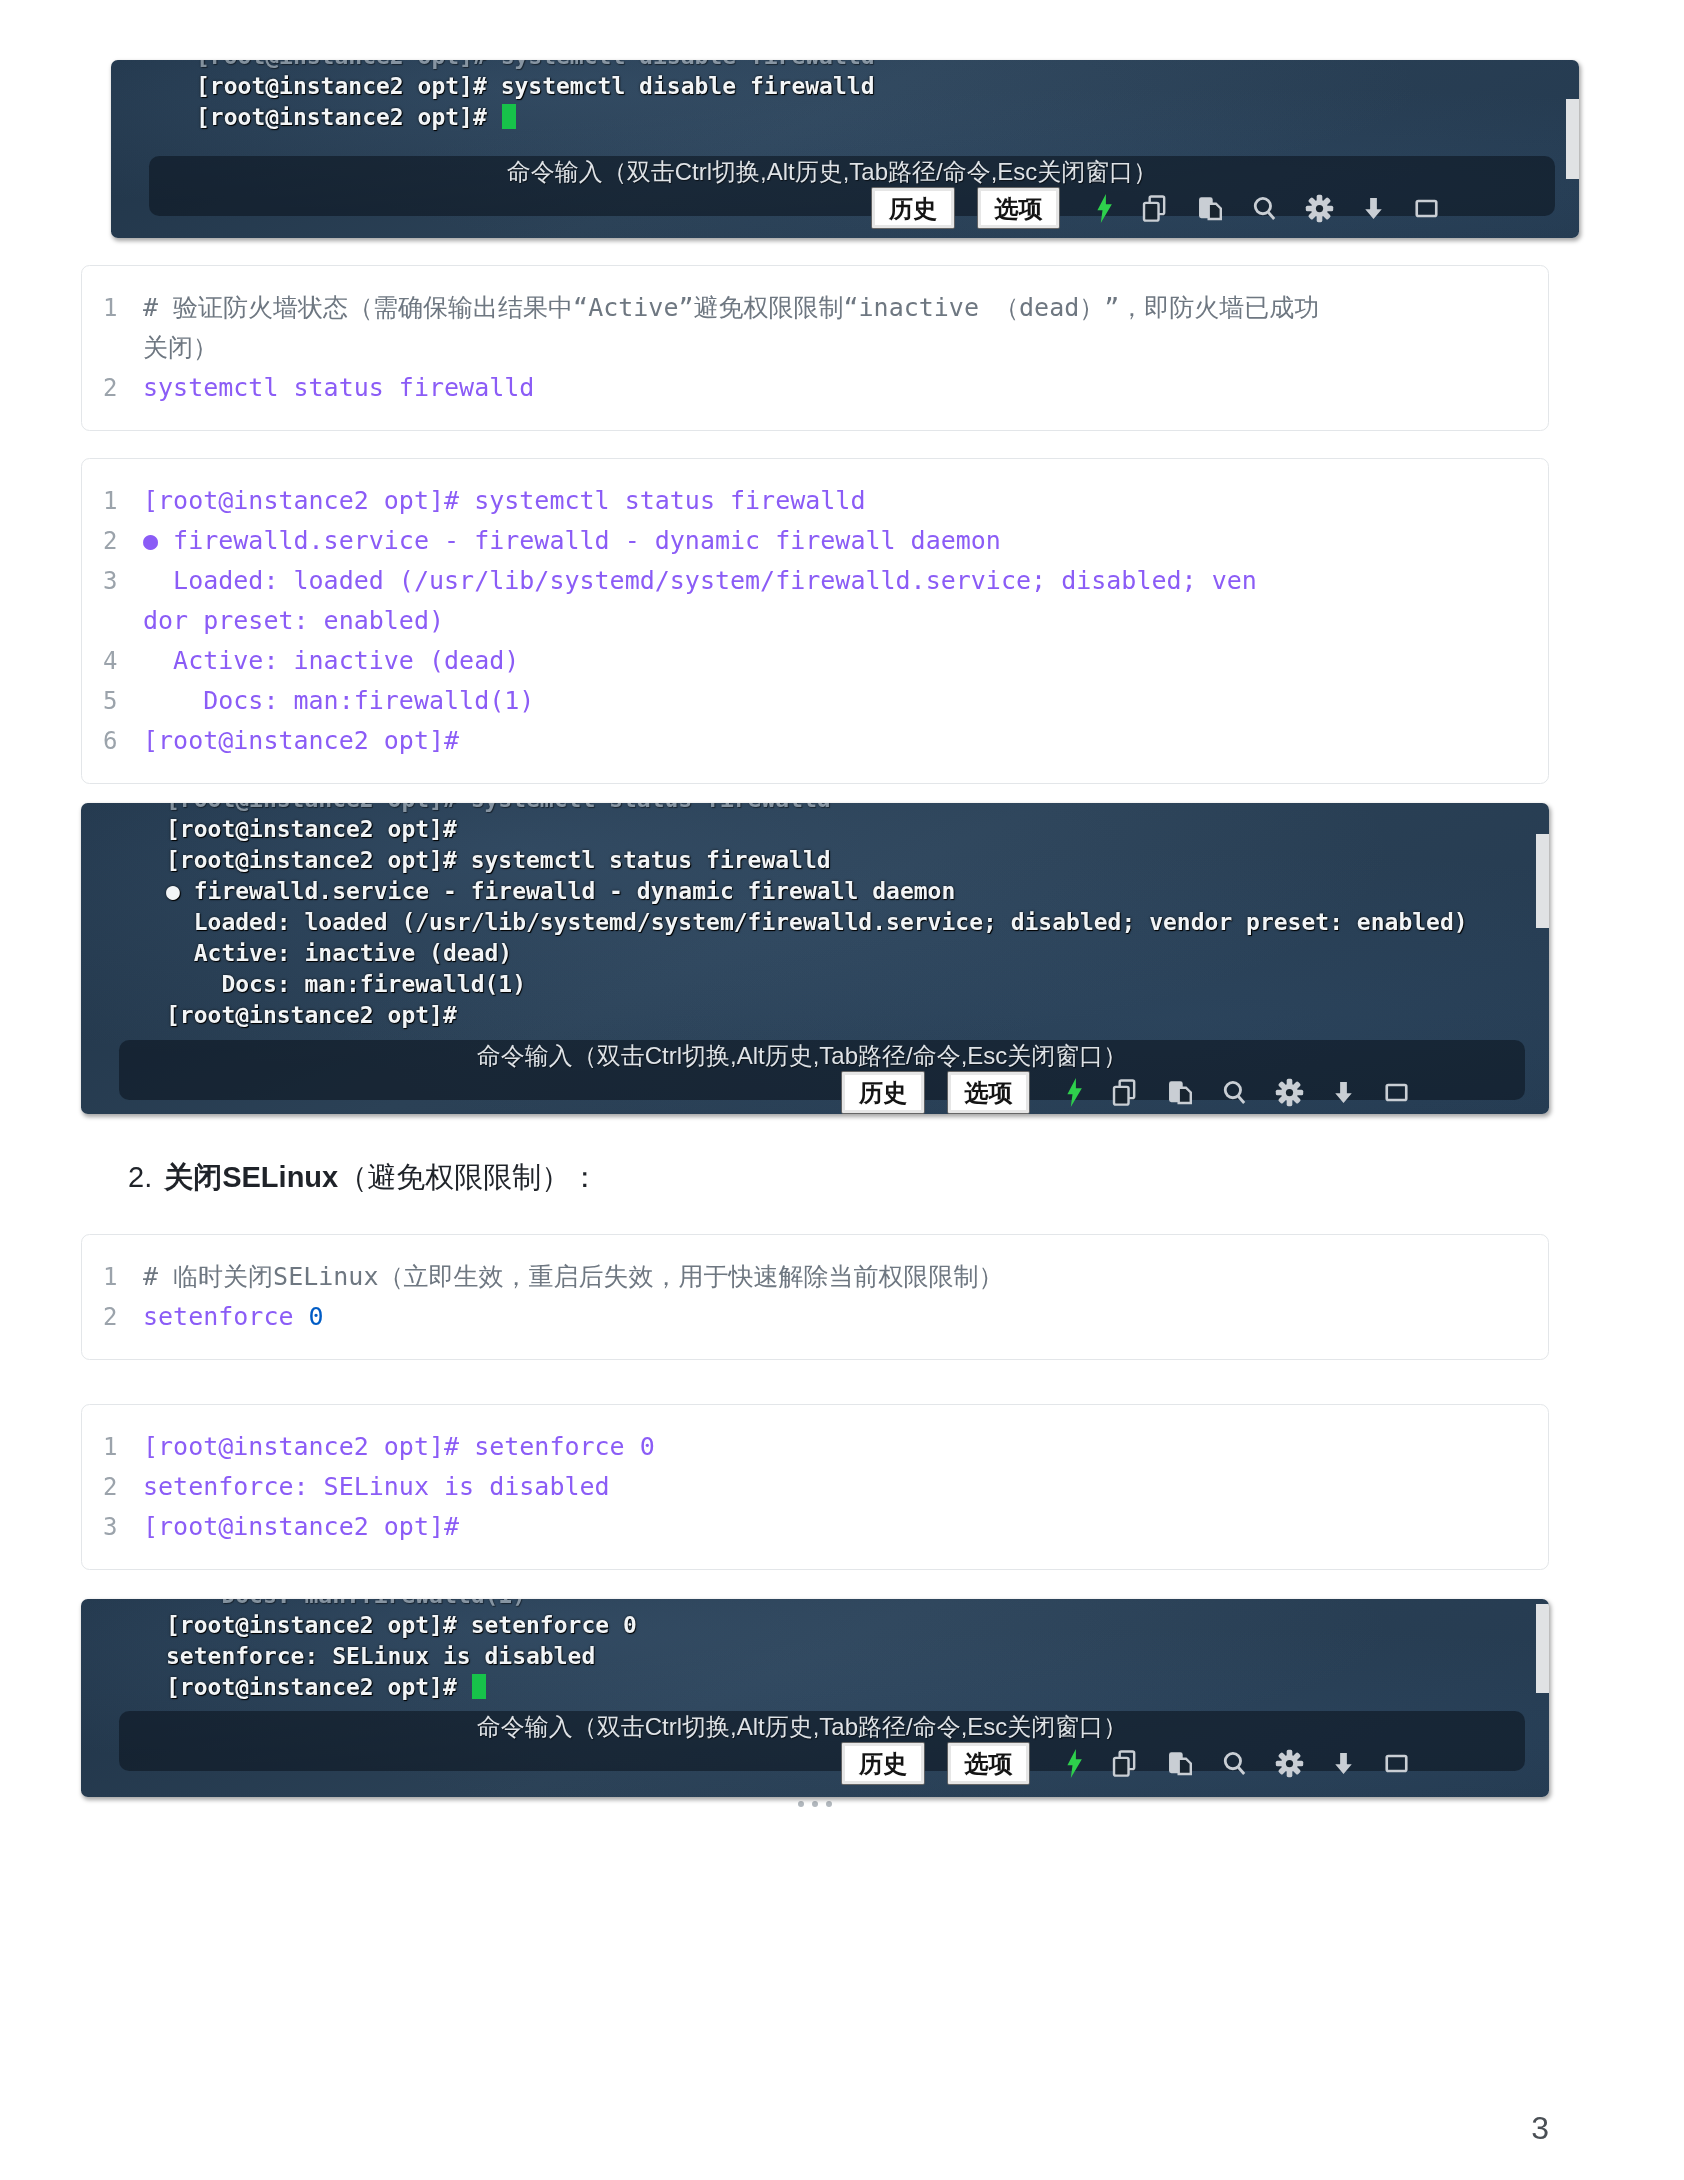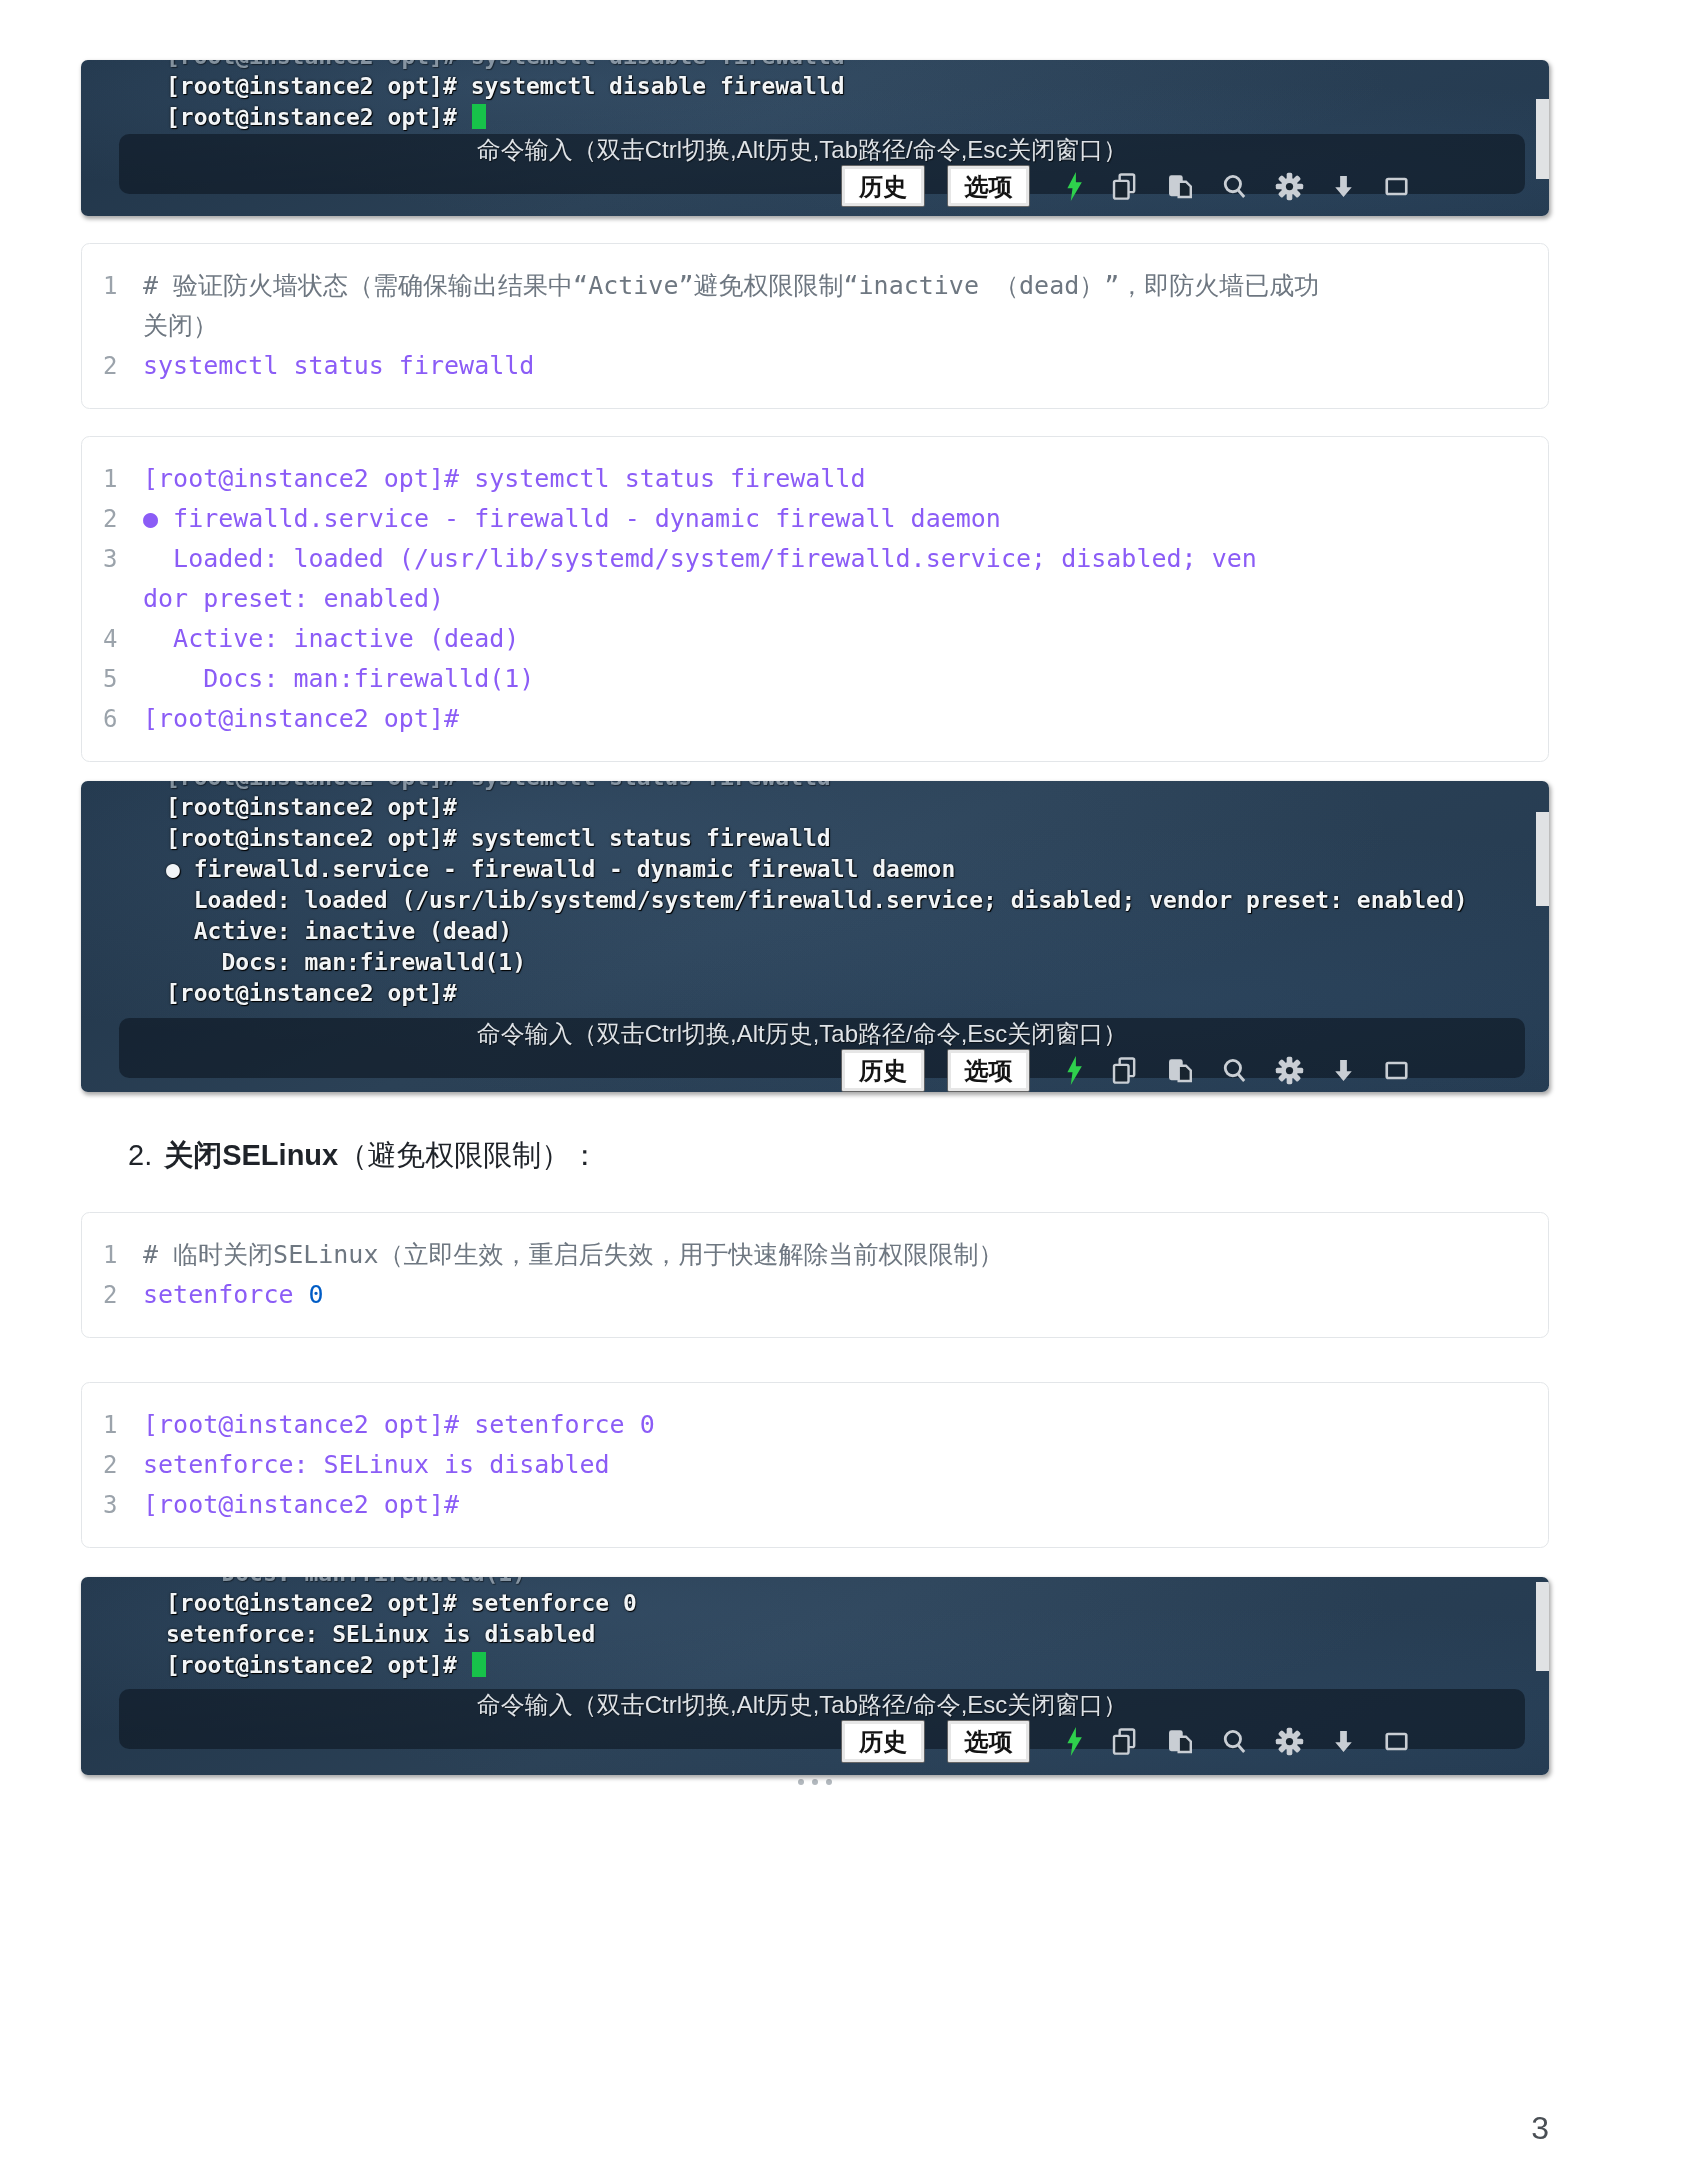--- a/index.html
+++ b/index.html
@@ -84,21 +84,21 @@
     margin-left:115px; width:1329px; font-size:28px; line-height:55px; color:#1f2329;
     text-align:justify;
   }
 
   
   .dots { display:flex; justify-content:center; gap:7.7px; }
   .dots i { width:6px; height:6px; border-radius:50%; background:#b2b8be; }
   .page-number { position:absolute; right:136px; bottom:34px; font-size:32px; color:#4a4f55; }
 
   
-  .mt-terminal1 { margin-top:60px; height:156px; }
+  .mt-terminal1 { margin-top:60px; height:178px;margin-left:30px; }
   .mt-code1     { margin-top:27px; }
   .mt-code2     { margin-top:27px; }
   .mt-terminal2 { margin-top:19px; height:311px; }
   .mt-heading   { margin-top:44px; }
   .mt-paragraph { margin-top:8.5px; }
   .mt-code3     { margin-top:37px; }
   .mt-code4     { margin-top:44px; }
   .mt-terminal3 { margin-top:29px; height:198px; }
   .mt-dots      { margin-top:4.3px; }
 </style>

